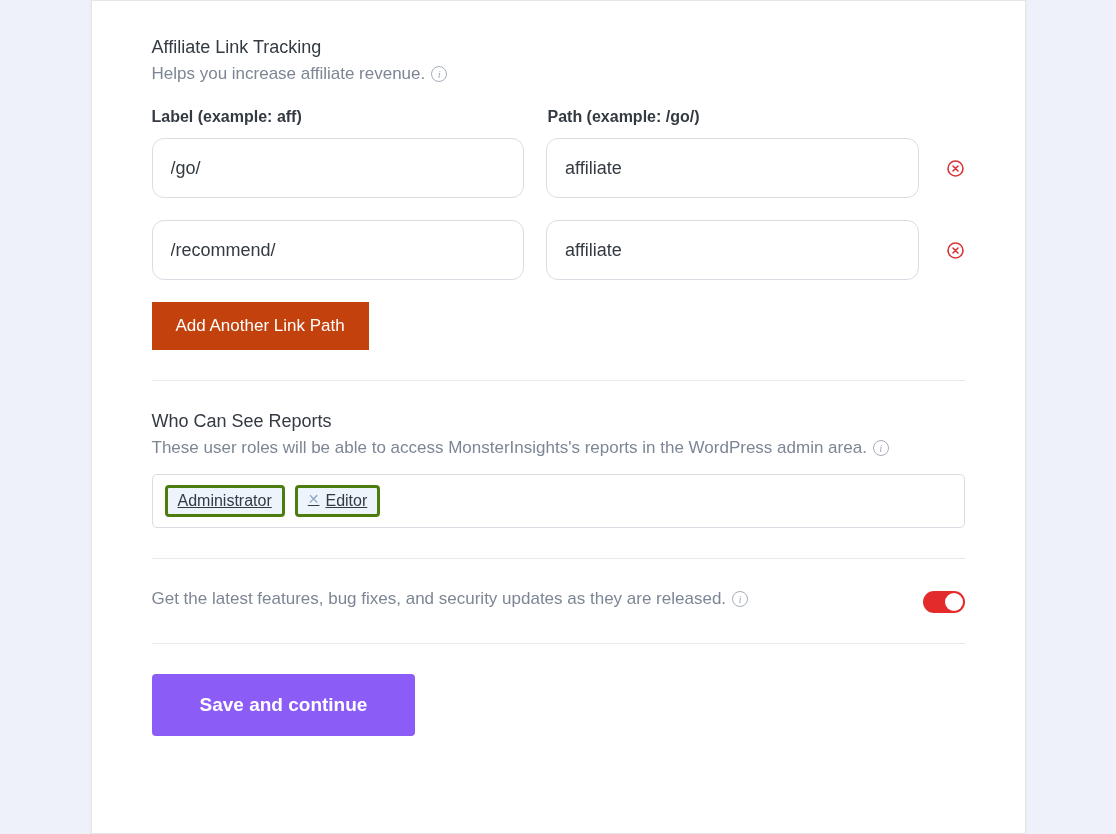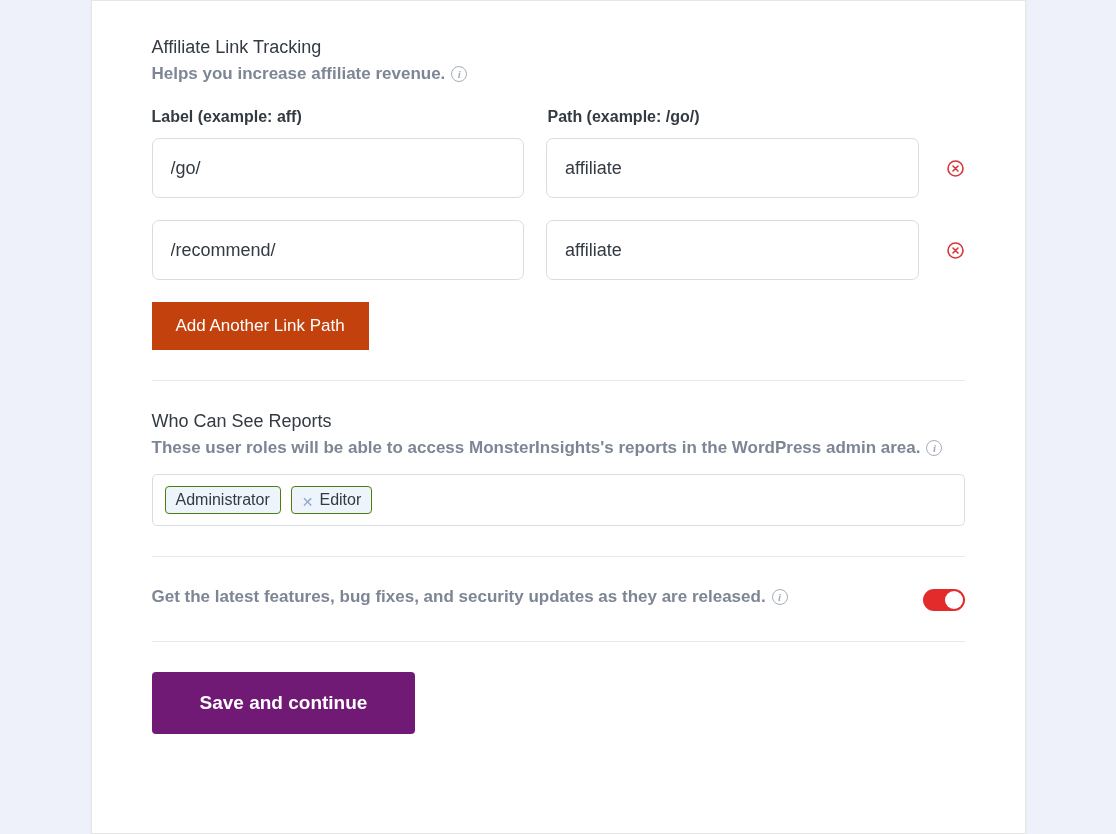--- a/index.html
+++ b/index.html
@@ -24,21 +24,20 @@
     color: #333a42;
     font-weight: 500;
     margin-bottom: 6px;
   }
   .section-desc {
     font-size: 17px;
     color: #7d8695;
     display: flex;
     align-items: center;
     gap: 6px;
-    font-weight: bold;
   }
   .info-icon {
     display: inline-flex;
     align-items: center;
     justify-content: center;
     width: 16px;
     height: 16px;
     border: 1.5px solid #a6adba;
     border-radius: 50%;
     font-size: 11px;
@@ -62,21 +61,21 @@
   .link-row {
     display: flex;
     align-items: center;
     gap: 22px;
     margin-bottom: 22px;
   }
   .text-input {
     width: 374px;
     height: 60px;
     border: 1px solid #d8dde3;
-    border-radius: 7px;
+    border-radius: 12px;
     padding: 0 18px;
     font-size: 18px;
     color: #333a42;
     outline: none;
     background: #fff;
   }
   .remove-btn {
     width: 18px;
     height: 18px;
     display: flex;
@@ -92,21 +91,21 @@
   .btn-primary {
     background: #c2410c;
     color: #fff;
     border: none;
     border-radius: 0;
     padding: 14px 24px;
     font-size: 17px;
     cursor: pointer;
   }
   .btn-save {
-    background: #701a75;
+    background: #8b5cf6;
     color: #fff;
     border: none;
     border-radius: 4px;
     padding: 20px 48px;
     font-size: 19px;
     font-weight: 600;
     cursor: pointer;
   }
   hr.sep {
     border: none;
@@ -118,28 +117,29 @@
     border-radius: 5px;
     padding: 10px 12px;
     display: flex;
     gap: 10px;
     align-items: center;
     margin-top: 16px;
     min-height: 52px;
   }
   .tag {
     display: inline-flex;
-    align-items: flex-end;
+    align-items: flex-start;
     gap: 4px;
     background: #eef4fc;
-    border: 1px solid #4d7c0f;
+    border: 3px solid #4d7c0f;
     border-radius: 4px;
     padding: 4px 10px;
     font-size: 16px;
     color: #333a42;
+    text-decoration: underline;
   }
   .tag .tag-remove {
     color: #8ea7c7;
     cursor: pointer;
     font-size: 14px;
     line-height: 1;
     padding-right: 2px;
   }
   .auto-row {
     display: flex;

